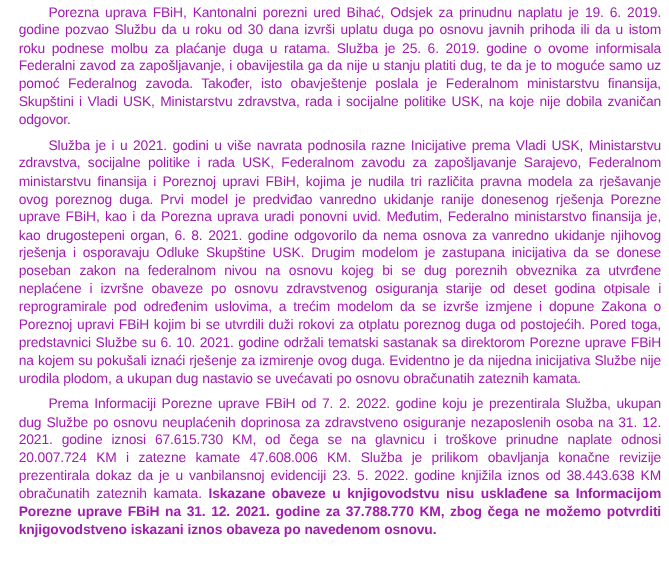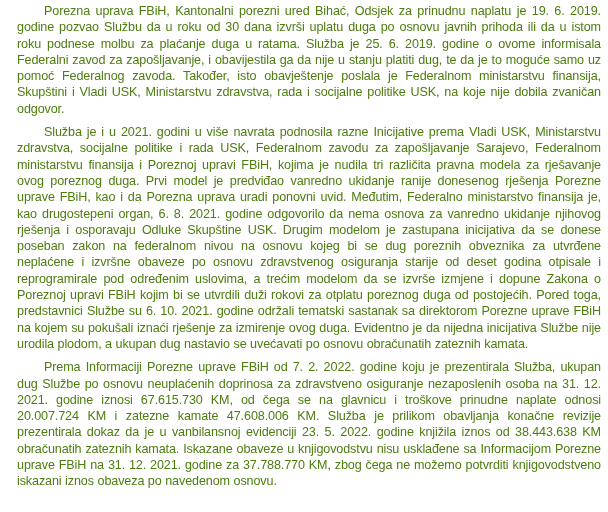--- a/index.html
+++ b/index.html
@@ -25,27 +25,27 @@
     line-height: 16.3px;
     text-align: justify;
     text-indent: 27px;
     letter-spacing: -0.12px;
     word-spacing: 0.2px;
   }
   .para:last-child {
     margin-bottom: 0;
   }
   .bold-run {
-    font-weight: normal;
+    font-weight: bold;
   }
 </style>
 </head>
 <body>
 
-<div class="page" style="background: rgb(255, 255, 255); color: #4d7c0f;">
+<div class="page" style="background: rgb(255, 255, 255); color: #a21caf;">
 
   <p class="para"><span>Porezna uprava FBiH, Kantonalni porezni ured Bihać, Odsjek za prinudnu naplatu je 19. 6. 2019. godine pozvao Službu da u roku od 30 dana izvrši uplatu duga po osnovu javnih prihoda ili da u istom roku podnese molbu za plaćanje duga u ratama. Služba je 25. 6. 2019. godine o ovome informisala Federalni zavod za zapošljavanje, i obavijestila ga da nije u stanju platiti dug, te da je to moguće samo uz pomoć Federalnog zavoda. Također, isto obavještenje poslala je Federalnom ministarstvu finansija, Skupštini i Vladi USK, Ministarstvu zdravstva, rada i socijalne politike USK, na koje nije dobila zvaničan odgovor.</span></p>
 
   <p class="para"><span>Služba je i u 2021. godini u više navrata podnosila razne Inicijative prema Vladi USK, Ministarstvu zdravstva, socijalne politike i rada USK, Federalnom zavodu za zapošljavanje Sarajevo, Federalnom ministarstvu finansija i Poreznoj upravi FBiH, kojima je nudila tri različita pravna modela za rješavanje ovog poreznog duga. Prvi model je predviđao vanredno ukidanje ranije donesenog rješenja Porezne uprave FBiH, kao i da Porezna uprava uradi ponovni uvid. Međutim, Federalno ministarstvo finansija je, kao drugostepeni organ, 6. 8. 2021. godine odgovorilo da nema osnova za vanredno ukidanje njihovog rješenja i osporavaju Odluke Skupštine USK. Drugim modelom je zastupana inicijativa da se donese poseban zakon na federalnom nivou na osnovu kojeg bi se dug poreznih obveznika za utvrđene neplaćene i izvršne obaveze po osnovu zdravstvenog osiguranja starije od deset godina otpisale i reprogramirale pod određenim uslovima, a trećim modelom da se izvrše izmjene i dopune Zakona o Poreznoj upravi FBiH kojim bi se utvrdili duži rokovi za otplatu poreznog duga od postojećih. Pored toga, predstavnici Službe su 6. 10. 2021. godine održali tematski sastanak sa direktorom Porezne uprave FBiH na kojem su pokušali iznaći rješenje za izmirenje ovog duga. Evidentno je da nijedna inicijativa Službe nije urodila plodom, a ukupan dug nastavio se uvećavati po osnovu obračunatih zateznih kamata.</span></p>
 
   <p class="para"><span>Prema Informaciji Porezne uprave FBiH od 7. 2. 2022. godine koju je prezentirala Služba, ukupan dug Službe po osnovu neuplaćenih doprinosa za zdravstveno osiguranje nezaposlenih osoba na 31. 12. 2021. godine iznosi 67.615.730 KM, od čega se na glavnicu i troškove prinudne naplate odnosi 20.007.724 KM i zatezne kamate 47.608.006 KM. Služba je prilikom obavljanja konačne revizije prezentirala dokaz da je u vanbilansnoj evidenciji 23. 5. 2022. godine knjižila iznos od 38.443.638 KM obračunatih zateznih kamata. </span><span class="bold-run">Iskazane obaveze u knjigovodstvu nisu usklađene sa Informacijom Porezne uprave FBiH na 31. 12. 2021. godine za 37.788.770 KM, zbog čega ne možemo potvrditi knjigovodstveno iskazani iznos obaveza po navedenom osnovu.</span></p>
 
 </div>
 
 </body></html>

